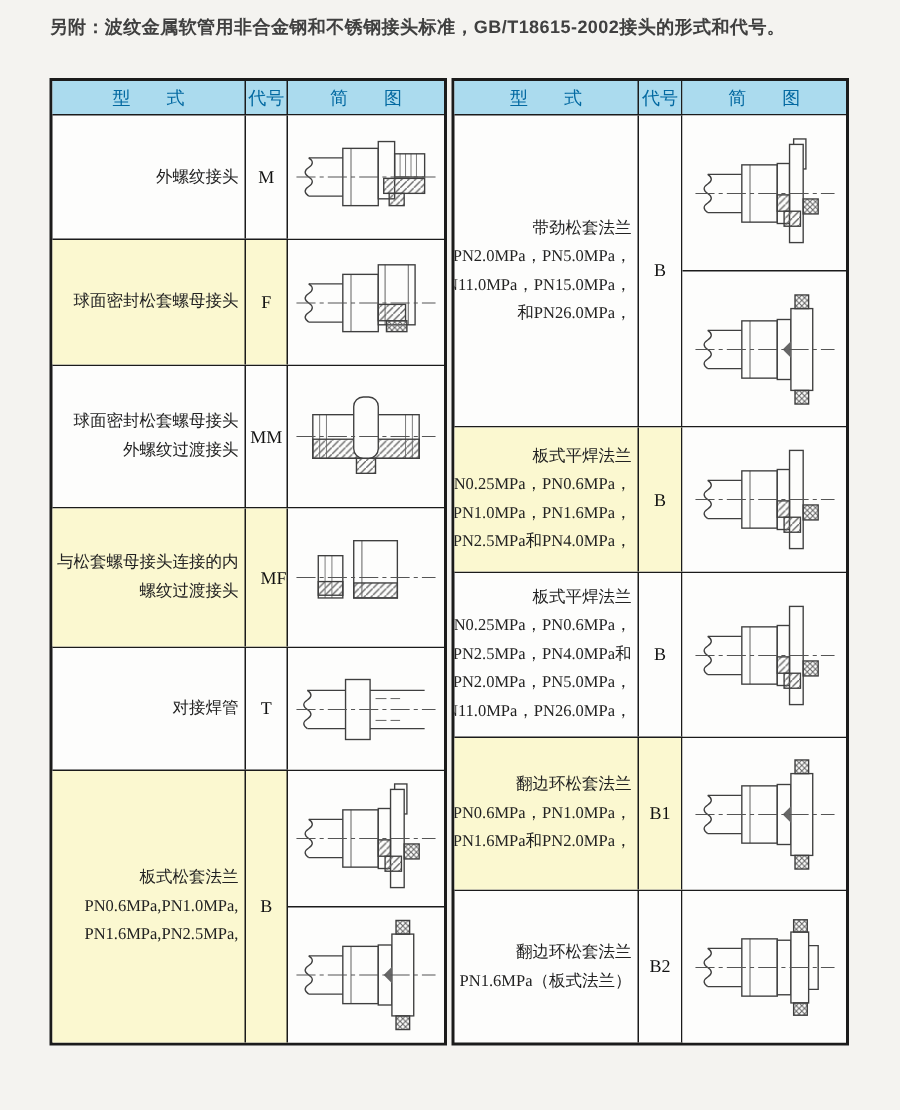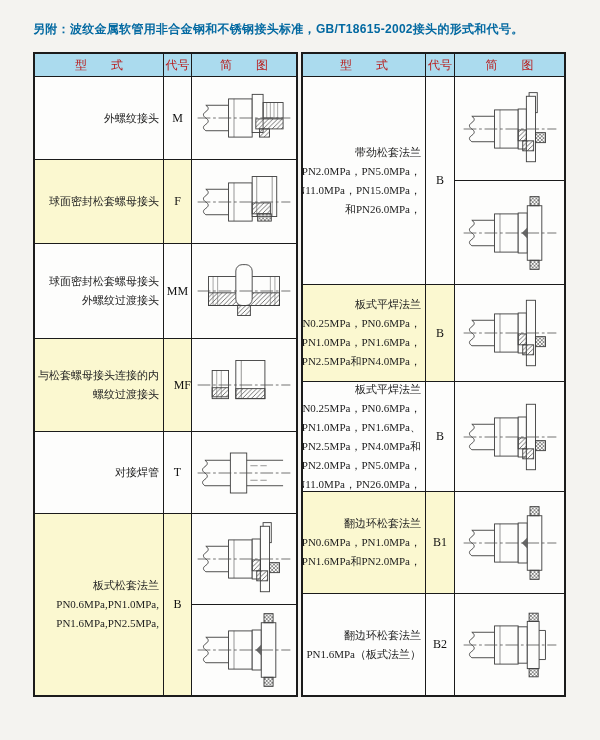--- a/index.html
+++ b/index.html
@@ -3,22 +3,22 @@
 <meta charset="utf-8">
 <style>
   html,body{margin:0;padding:0;}
   body{
     width:600px;height:740px;position:relative;
     background:#f4f3f0;
     font-family:"Liberation Sans",sans-serif;
     overflow:hidden;
   }
   .title{
-    position:absolute;left:33px;top:21px;width:550px;
-    font-size:12px;font-weight:bold;color:#0369a1;letter-spacing:0.3px;
+    position:absolute;left:33px;top:10px;width:550px;
+    font-size:12px;font-weight:bold;color:#404040;letter-spacing:0.3px;
   }
   .ftable{
     position:absolute;top:52px;height:645px;width:265px;
     box-sizing:border-box;border:2px solid #1b1b1b;background:#fdfdfc;
     display:flex;flex-direction:column;
   }
   #table-left{left:33px;}
   #table-right{left:301px;}
   .trow{display:flex;box-sizing:border-box;border-bottom:1px solid #1b1b1b;min-height:0;}
   .trow:last-child{border-bottom:none;}
@@ -37,21 +37,21 @@
     display:flex;align-items:center;justify-content:center;
     font-family:"Liberation Serif",serif;font-size:12px;color:#111;
   }
   .c-diag{flex:1;display:flex;flex-direction:column;background:#fdfdfc;}
   .diag{flex:1;display:flex;align-items:center;justify-content:center;min-height:0;}
   .diag + .diag{border-top:1px solid #1b1b1b;}
   .header{height:23px;flex:0 0 23px;}
   .hcell{
     display:flex;flex-direction:row;align-items:center;justify-content:center;
     background:#abdbee;padding:0;
-    font-family:"Liberation Sans",sans-serif;font-size:12px;color:#b91c1c;
+    font-family:"Liberation Sans",sans-serif;font-size:12px;color:#0369a1;
   }
   .hl .c-type,.hl .c-code{background:#fbf8d0;}
   .type-line{white-space:nowrap;}
   svg{display:block;}
 </style>
 </head>
 <body>
 
 <div class="title">另附：波纹金属软管用非合金钢和不锈钢接头标准，GB/T18615-2002接头的形式和代号。</div>
 
@@ -365,21 +365,20 @@
             <rect x="69" y="55" width="12" height="11" fill="url(#p9_h)" stroke="#3f3f3f"></rect>
             <path d="M4 42 H106" stroke="#555" stroke-width="0.9" fill="none" stroke-dasharray="14 3 3 3"></path>
           </svg>
         </div>
       </div>
     </div>
     <div class="trow" style="flex: 0 0 110px;">
       <div class="cell c-type" style="width: 123px;">
         <div class="type-line">板式平焊法兰</div>
         <div class="type-line">PN0.25MPa，PN0.6MPa，</div>
-        <div class="type-line">PN1.0MPa，PN1.6MPa、</div>
         <div class="type-line">PN2.5MPa，PN4.0MPa和</div>
         <div class="type-line">PN2.0MPa，PN5.0MPa，</div>
         <div class="type-line">PN11.0MPa，PN26.0MPa，</div>
       </div>
       <div class="cell c-code" style="width: 29px;">
         <span>B</span>
       </div>
       <div class="cell c-diag">
         <div class="diag">
           <svg width="100" height="80" viewBox="0 0 110 84">

